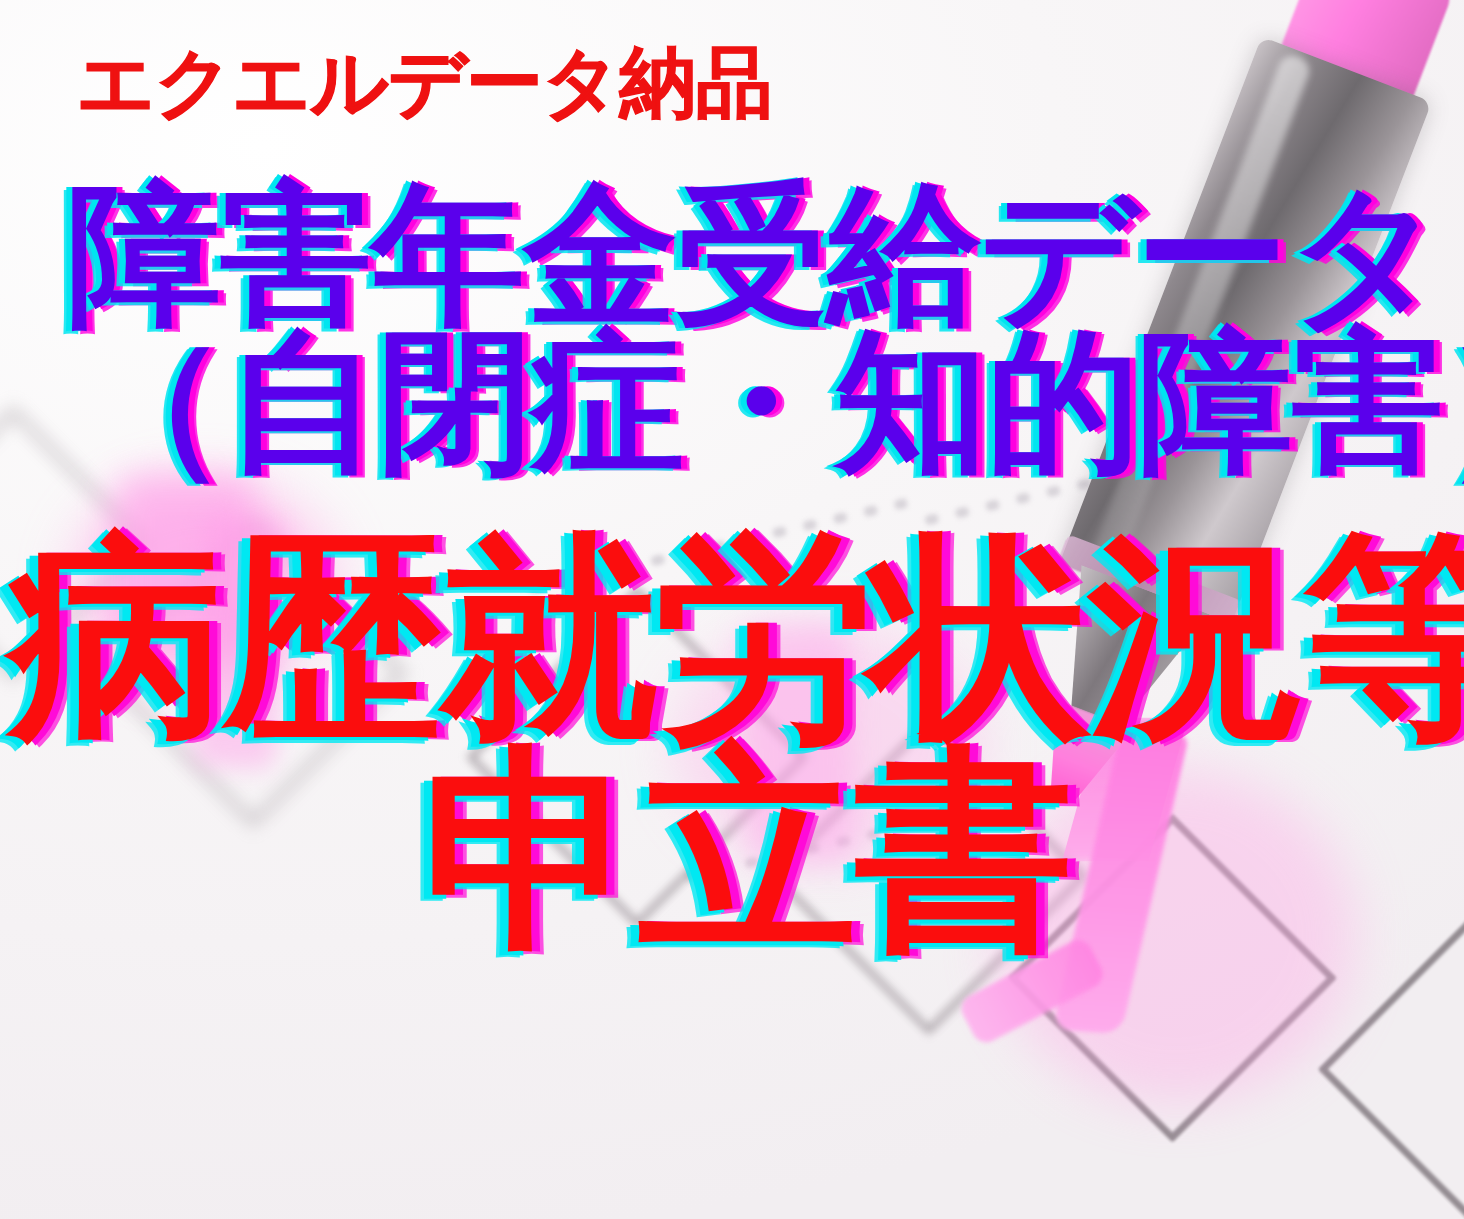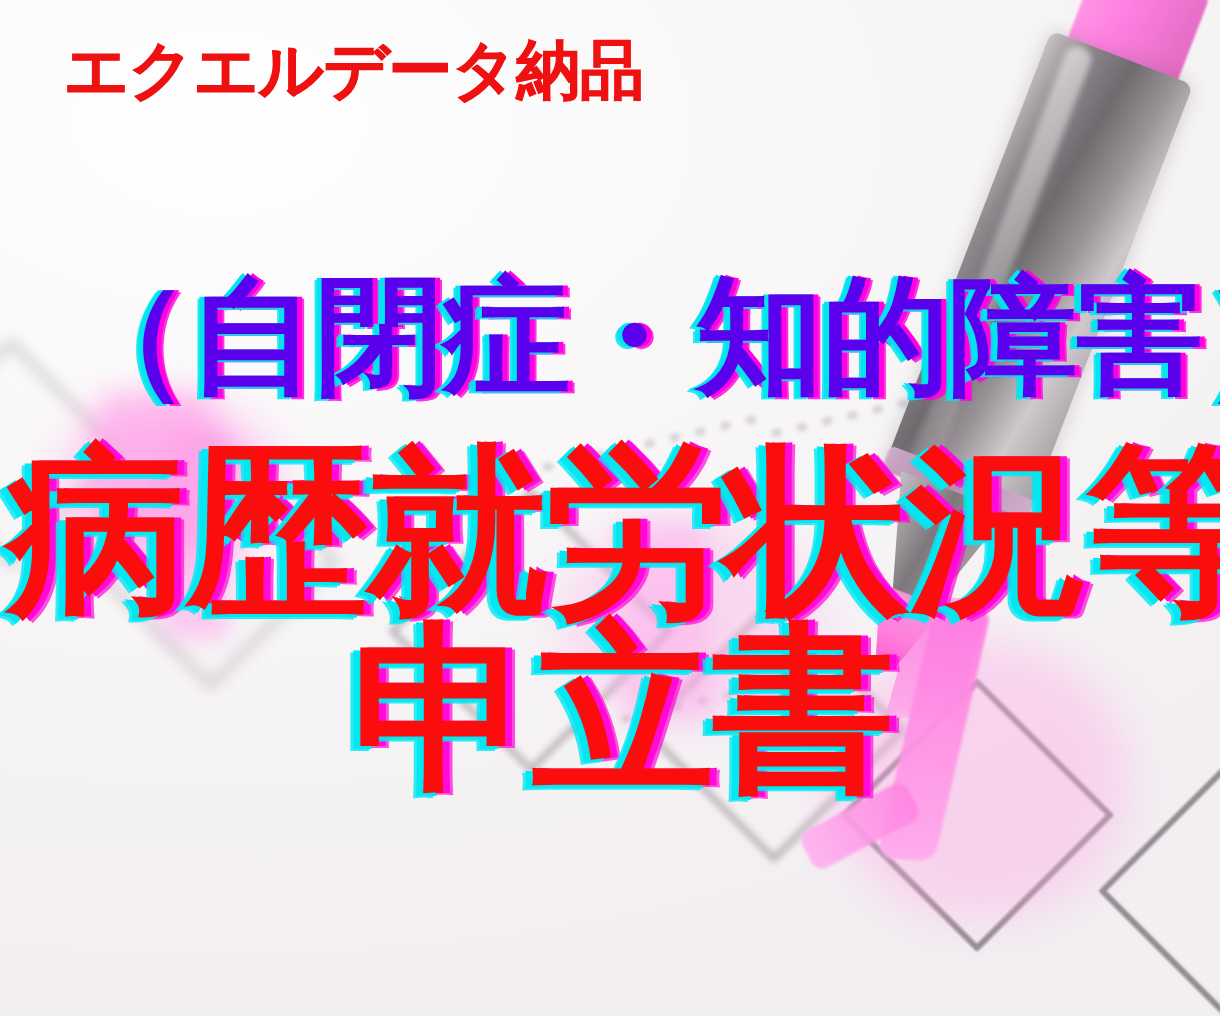--- a/index.html
+++ b/index.html
@@ -172,20 +172,21 @@
       <div class="gloss"></div>
       <div class="ring"></div>
       <div class="cone"></div>
       <div class="nib"></div>
     </div>
   </div>
 
   <div class="text-layer">
     <div class="line eyebrow">エクエルデータ納品</div>
 
+    <div class="line blue blue1">障害年金受給データ</div>
 
     <div class="line blue blue2">（自閉症・知的障害）</div>
 
     <div class="line red red1">病歴就労状況等</div>
 
     <div class="line red red2">申立書</div>
   </div>
 
 </div>
 

